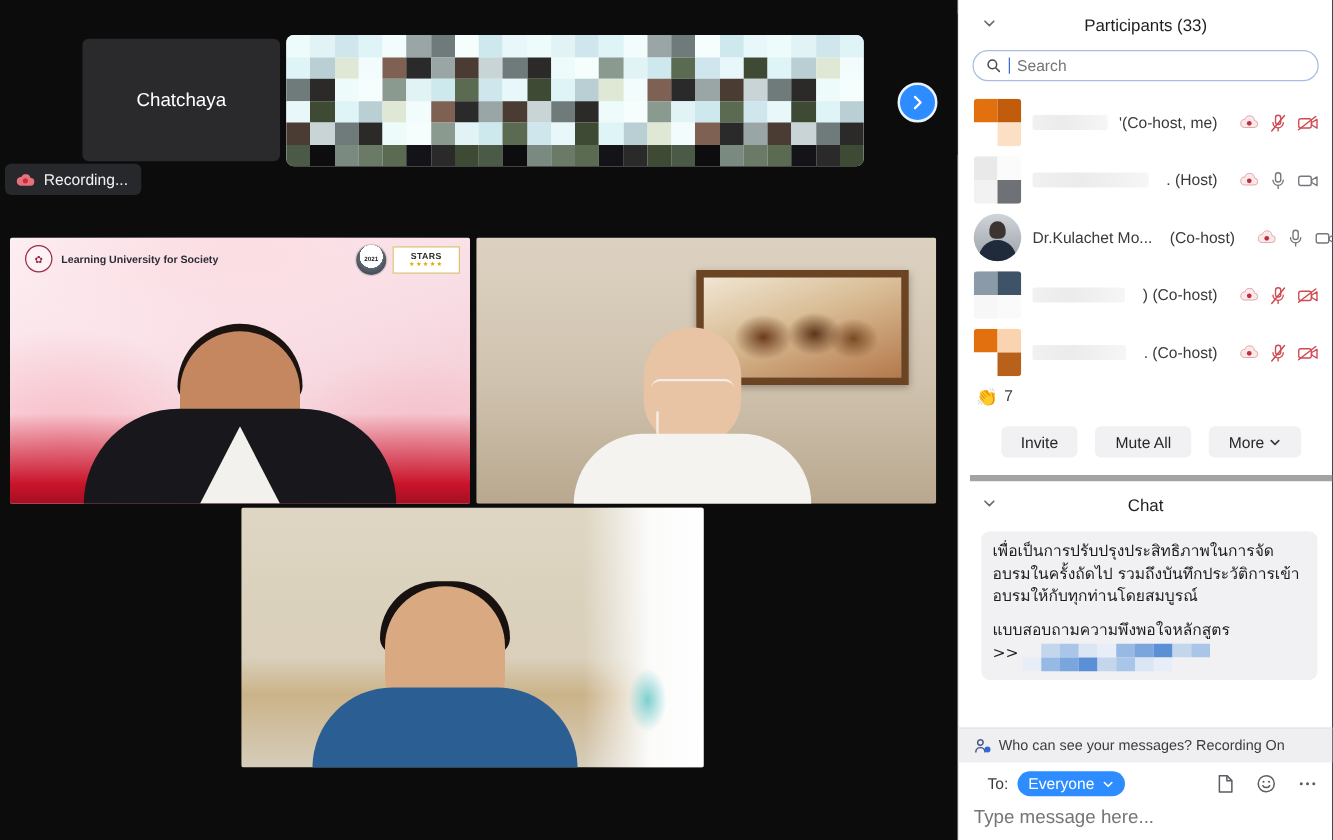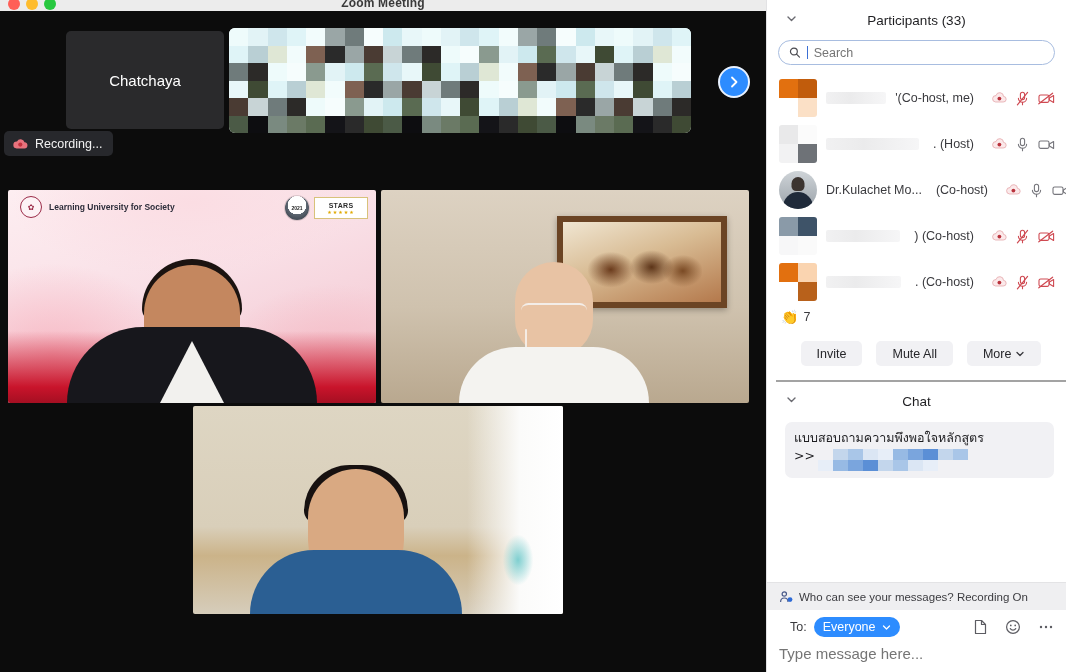--- a/index.html
+++ b/index.html
@@ -240,21 +240,21 @@
   }
   .pname-blur { flex: 1 1 auto; height: 12px; border-radius: 2px;
                 background: linear-gradient(90deg,#f1f1f2 0%,#ebebec 40%,#f6f6f7 100%); }
   .prole { font-size: 12.5px; color: #3a3a3e; white-space: nowrap; }
   .picons { display: flex; align-items: center; gap: 9px; margin-left: 9px; }
   .picons svg { display: block; }
 
   .reactionrow { display: flex; align-items: center; gap: 5px; padding: 4px 0 10px 14px; font-size: 12.5px; color: #3a3a3e; }
 
   .btnrow { display: flex; justify-content: center; gap: 14px; padding: 6px 0 14px;
-            border-bottom: 2px solid #a3a3a3; margin-left: 9px; }
+            border-bottom: 5px solid #a3a3a3; margin-left: 9px; }
   .pbtn {
     background: #f1f1f4; border: 0; border-radius: 5px; height: 25px; padding: 0 16px;
     font-family: inherit; font-size: 12.5px; color: #26262a; cursor: pointer;
     display: flex; align-items: center; gap: 4px;
   }
 
   .chathead { position: relative; height: 38px; display: flex; align-items: center; justify-content: center;
               font-size: 13.5px; color: #1f1f22; }
   .chatbody { flex: 1 1 auto; padding: 2px 12px 0 18px; overflow: hidden; }
   .bubble {
@@ -287,28 +287,20 @@
   }
   .msginput input { border: 0; outline: 0; width: 100%; font-family: inherit; font-size: 15px; color: #77777d; }
 </style>
 </head>
 <body>
 
 <div id="app">
 
   <div class="stage">
 
-    <div class="titlebar">
-      <div class="lights">
-        <span class="light l-red"></span>
-        <span class="light l-yel"></span>
-        <span class="light l-grn"></span>
-      </div>
-      <div class="wintitle">Zoom Meeting</div>
-    </div>
 
     <div class="filmstrip">
 
       <div class="tile-name">
         <span>Chatchaya</span>
       </div>
 
       <div class="strip-blur" id="stripblur">
           <i style="background: rgb(238, 251, 251);"></i>
           <i style="background: rgb(226, 243, 246);"></i>
@@ -686,20 +678,21 @@
       <span class="chev-left">
         <svg width="13" height="13" viewBox="0 0 13 13">
           <path d="M3 5 L6.5 8.5 L10 5" fill="none" stroke="#6a6a70" stroke-width="1.4" stroke-linecap="round" stroke-linejoin="round"></path>
         </svg>
       </span>
       <span>Chat</span>
     </div>
 
     <div class="chatbody">
       <div class="bubble">
+        <p>เพื่อเป็นการปรับปรุงประสิทธิภาพในการจัดอบรมในครั้งถัดไป รวมถึงบันทึกประวัติการเข้าอบรมให้กับทุกท่านโดยสมบูรณ์</p>
         <p>แบบสอบถามความพึงพอใจหลักสูตร</p>
         <div class="bub2">
           <span>&gt;&gt;</span>
           <span class="linkblur" id="linkblur">
               <i style="background: rgb(241, 241, 244);"></i>
               <i style="background: rgb(195, 214, 236);"></i>
               <i style="background: rgb(169, 198, 232);"></i>
               <i style="background: rgb(219, 230, 244);"></i>
               <i style="background: rgb(231, 238, 248);"></i>
               <i style="background: rgb(151, 186, 228);"></i>

